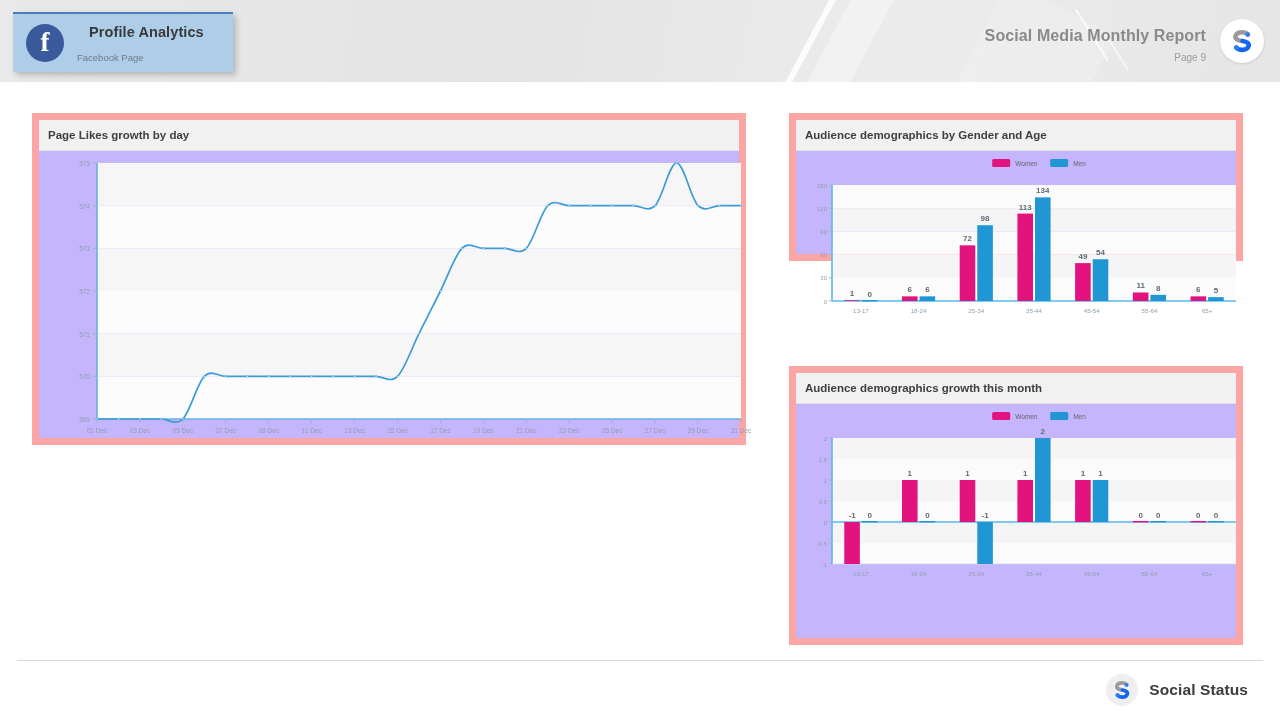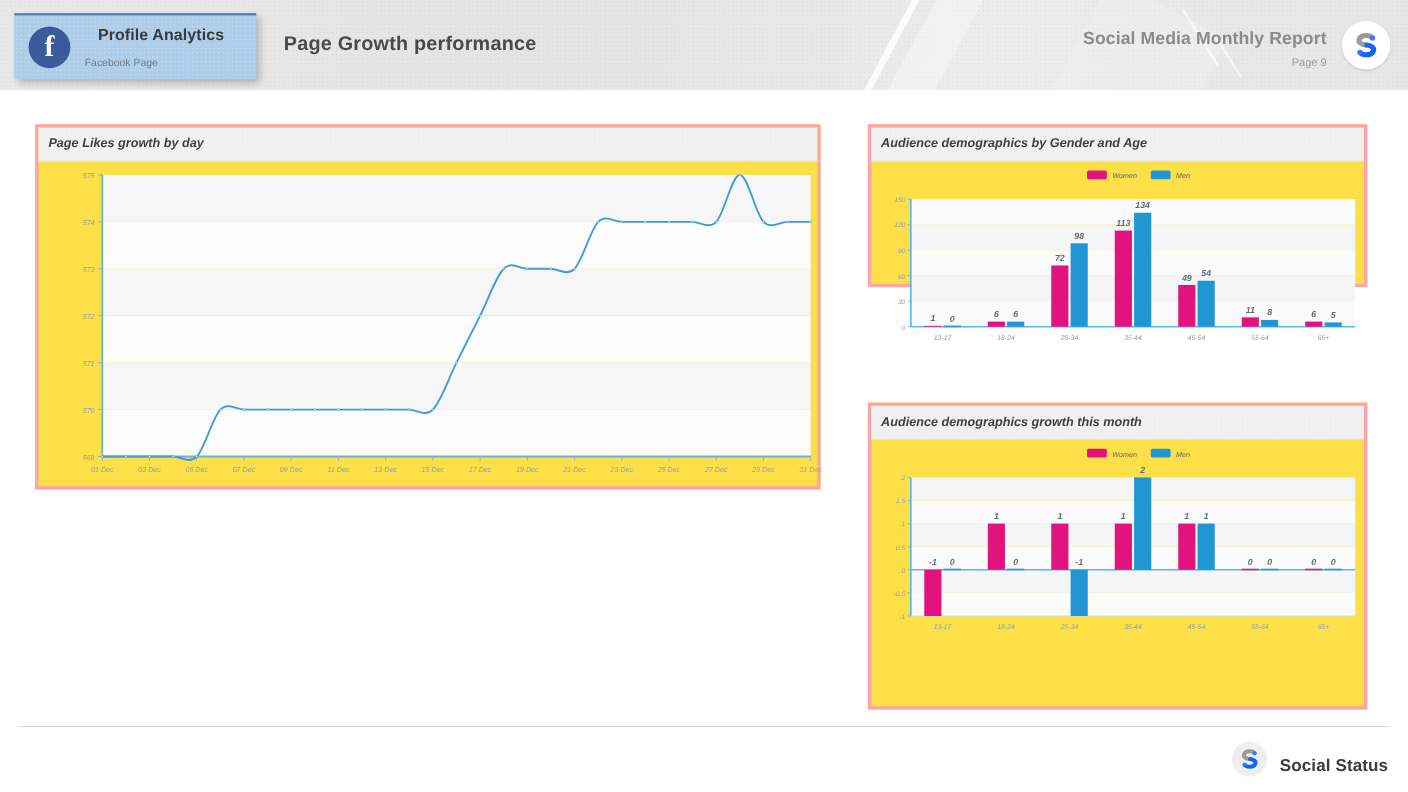--- a/index.html
+++ b/index.html
@@ -72,23 +72,22 @@
 
   .logo-circle {
     position: absolute; right: 16px; top: 19px;
     width: 44px; height: 44px; border-radius: 50%;
     background: #fff; box-shadow: 0 1px 3px rgba(0,0,0,.12);
     display: flex; align-items: center; justify-content: center;
   }
 
   
   .panel {
-    position: absolute; background: #fde047;
-    border: 3px solid #fca5a5;
-    font-style: italic;
+    position: absolute; background: #c4b5fd;
+    border: 7px solid #fca5a5;
   }
   .panel-head {
     background: #f1f1f1; border-bottom: 1px solid #e2e2e2;
     height: 31px; display: flex; align-items: center; padding-left: 9px;
     position: relative;
   }
   .panel-head::after {
     content: ""; position: absolute; inset: 0;
     background-image: radial-gradient(circle, rgba(170,170,170,.2) .5px, transparent .6px);
     background-size: 4px 4px;
@@ -101,22 +100,22 @@
   .p-growth{ left: 789px; top: 366px; width: 454px; height: 279px; }
 
   svg { display: block; }
 
   
   .footer-rule {
     position: absolute; left: 17px; top: 660px; width: 1246px; height: 1px;
     background: #d8d8d8;
   }
   .footer-brand {
-    position: absolute; right: 18px; top: 674px;
-    display: flex; align-items: flex-end; gap: 11px;
+    position: absolute; right: 32px; top: 674px;
+    display: flex; align-items: center; gap: 11px;
   }
   .footer-logo {
     width: 32px; height: 32px; border-radius: 50%;
     background: #efefef; display: flex; align-items: center; justify-content: center;
   }
   .footer-name { font-size: 15.5px; font-weight: bold; color: #3c3c3c; letter-spacing: .1px; }
 </style>
 </head>
 <body>
 
@@ -131,21 +130,20 @@
   <div class="profile-badge">
     <div class="fb-circle">
       <span class="fb-glyph">f</span>
     </div>
     <div class="badge-text">
       <div class="badge-title">Profile Analytics</div>
       <div class="badge-sub">Facebook Page</div>
     </div>
   </div>
 
-  <div class="page-title">Page Growth  performance</div>
 
   <div class="report-meta">
     <div class="report-name">Social Media Monthly Report</div>
     <div class="report-page">Page 9</div>
   </div>
 
   <div class="logo-circle">
     <svg width="30" height="30" viewBox="0 0 30 30">
       <path d="M21 8.5 C18.5 5.5 11 5.2 9 9 C7 12.8 11 14.4 14.6 15" fill="none" stroke="#9a9a9a" stroke-width="4.6" stroke-linecap="round"></path>
       <path d="M9.2 21.6 C11.7 24.6 19.2 24.8 21.2 21 C23.2 17.2 19.2 15.6 15.6 15" fill="none" stroke="#1565f0" stroke-width="4.6" stroke-linecap="round"></path>

